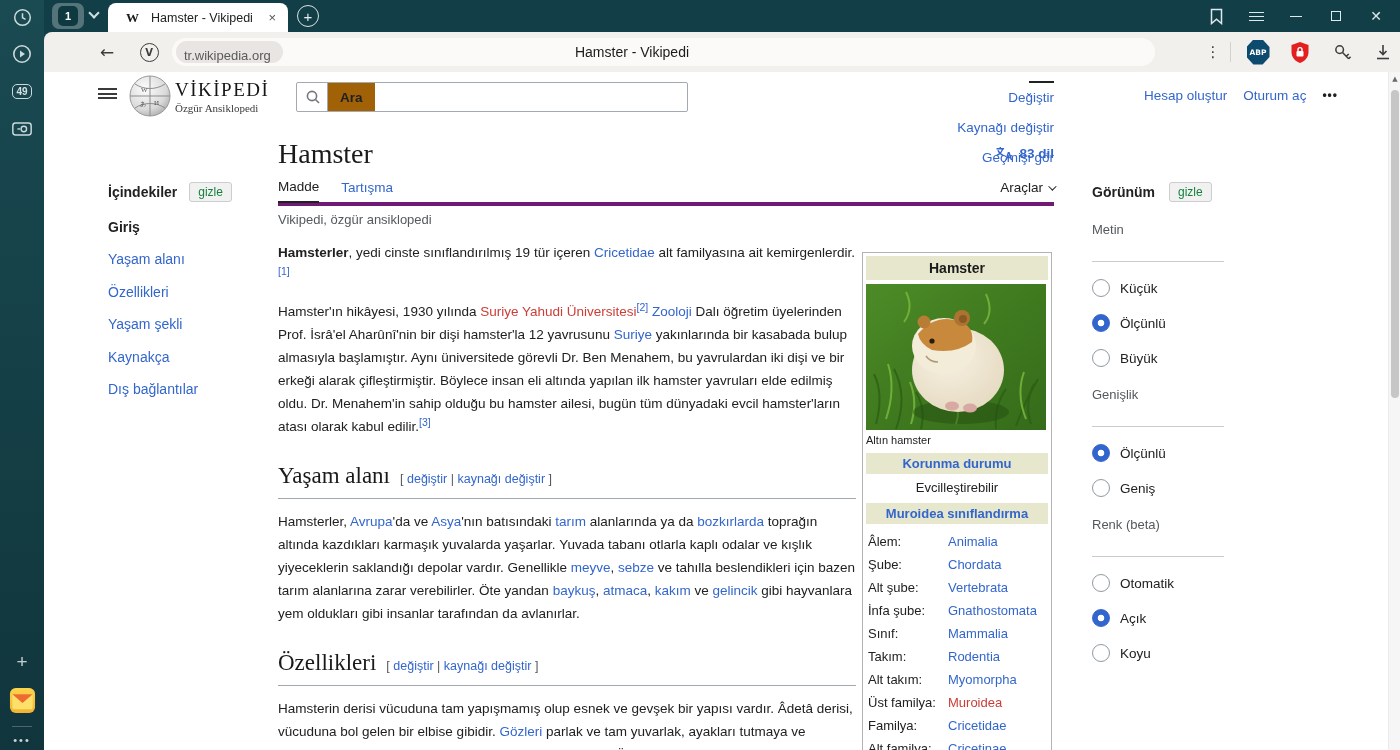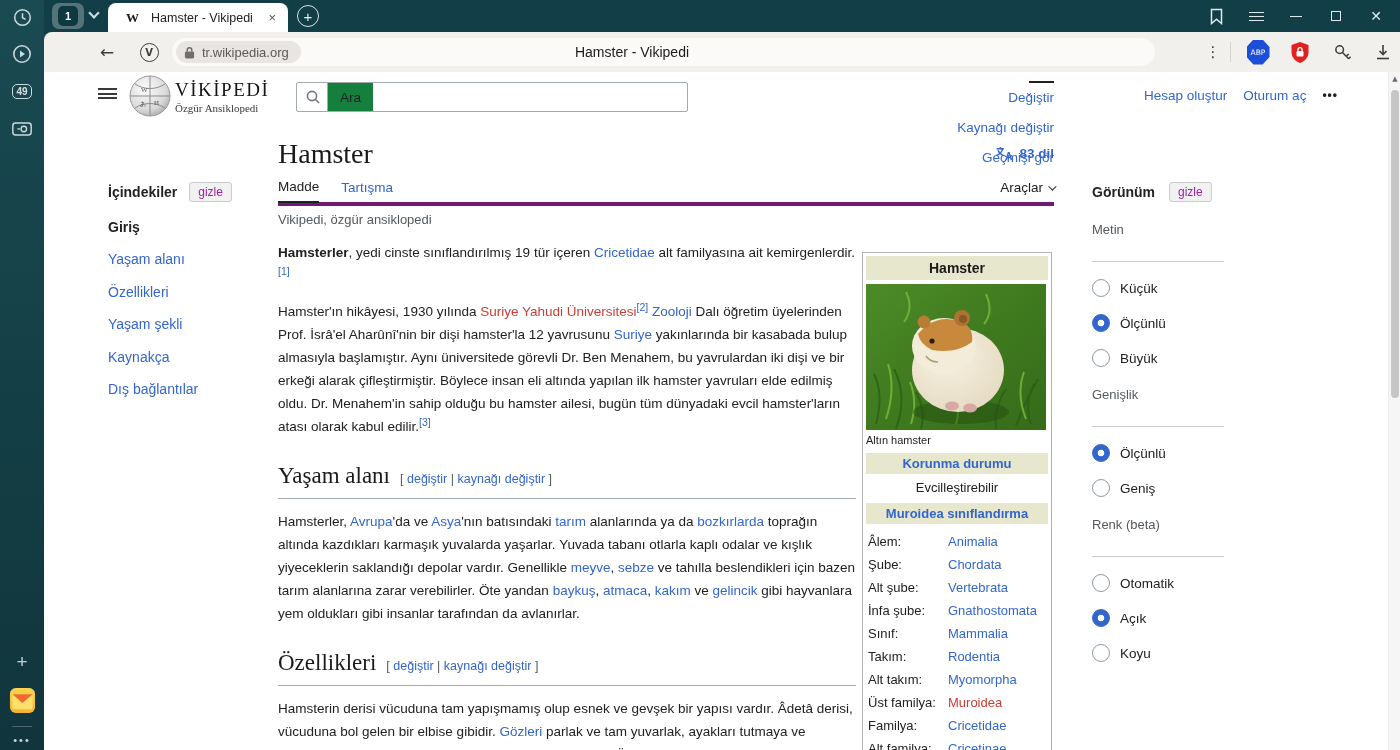--- a/index.html
+++ b/index.html
@@ -46,56 +46,56 @@
 
   
   .addressbar{position:absolute;left:44px;top:32px;width:1356px;height:40px;background:#f2f0ed;
     border-radius:8px 0 0 0;}
   .ab-btn{position:absolute;top:0;height:40px;width:34px;display:flex;align-items:center;justify-content:center;
     color:#3d3d3d;font-family:"DejaVu Sans",sans-serif;}
   .vcirc{width:19px;height:19px;border-radius:50%;border:1.6px solid #3d3d3d;display:flex;
     align-items:center;justify-content:center;font-size:10px;font-weight:bold;color:#3d3d3d;}
   .urlfield{position:absolute;left:128px;top:6px;width:983px;height:28px;background:#fbfaf8;border-radius:14px;}
   .urlpill{position:absolute;left:4px;top:3px;height:22px;border-radius:11px;background:#e8e5e2;
-    display:flex;align-items:center;padding:0 12px 0 8px;gap:7px;}
+    display:flex;align-items:center;padding:0 12px 0 8px;gap:7px;flex-direction:column;}
   .urlpill span{font-size:13px;color:#5a5a5a;}
   .pagetitle{position:absolute;left:588px;top:0;height:40px;transform:translateX(-50%);
     display:flex;align-items:center;font-size:14px;color:#1b1b1b;white-space:nowrap;}
   .ab-sep{position:absolute;left:1186px;top:10px;height:20px;border-left:1px solid #d5d2ce;}
-  .abp{width:23px;height:25px;background:#1d4ed8;color:#fff;font-size:7.5px;font-weight:normal;
+  .abp{width:23px;height:25px;background:#0c4a6e;color:#fff;font-size:7.5px;font-weight:bold;
     display:flex;align-items:center;justify-content:center;
     clip-path:polygon(30% 0,70% 0,100% 30%,100% 70%,70% 100%,30% 100%,0 70%,0 30%);}
 
   
   .content{position:absolute;left:44px;top:72px;width:1356px;height:678px;background:#fff;overflow:hidden;
     color:#202122;}
   .wm-hamb{position:absolute;left:54px;top:16px;width:19px;height:11px;border-top:2px solid #3a3a3a;
     border-bottom:2px solid #3a3a3a;}
   .wm-hamb::after{content:"";position:absolute;left:0;top:2.6px;width:19px;border-top:2px solid #3a3a3a;}
   .logo{position:absolute;left:84px;top:2px;}
   .wordmark{position:absolute;left:131px;top:7px;font-family:"Liberation Serif",serif;}
   .wm-t{font-size:19px;letter-spacing:1.5px;color:#161616;}
   .wm-s{font-size:11px;color:#3a3a3a;margin-top:1px;}
   .searchbox{position:absolute;left:252px;top:10px;width:392px;height:30px;border:1px solid #a2a9b1;
     border-radius:2px;display:flex;align-items:center;background:#fff;}
   .searchbox input{flex:1;border:none;outline:none;font-size:13.5px;color:#202122;
     font-family:"Liberation Sans",sans-serif;background:transparent;}
   .searchbox input::placeholder{color:#72777d;}
   .ara{height:100%;border-left:1px solid #a2a9b1;padding:0 12px;display:flex;align-items:center;
-    font-size:13.5px;font-weight:normal;color:#202122;background:#15803d;}
+    font-size:13.5px;font-weight:bold;color:#202122;background:#a16207;}
   .personal{position:absolute;right:62px;top:0;height:46px;display:flex;align-items:center;gap:16px;
     font-size:13.5px;}
   .plink{color:#3366cc;white-space:nowrap;}
   .pmore{color:#202122;font-weight:bold;letter-spacing:1px;font-size:12px;}
 
   
   .toc{position:absolute;left:64px;top:110px;width:160px;font-size:14px;}
   .toc-head{display:flex;align-items:center;gap:12px;margin-bottom:14px;}
   .toc-title{font-weight:bold;}
-  .gizle{font-size:12px;color:#a21caf;background:#f1f1f1;border:1px solid #cdcdcd;border-radius:3px;
+  .gizle{font-size:12px;color:#15803d;background:#f1f1f1;border:1px solid #cdcdcd;border-radius:3px;
     padding:2px 8px;}
   .toc-item{margin:10px 0;color:#3366cc;line-height:1.6;}
   .toc-item.cur{color:#202122;font-weight:bold;}
 
   
   .a-titlerow{position:absolute;left:234px;top:66px;width:776px;}
   .a-title{font-family:"Liberation Serif",serif;font-size:28px;color:#1a1a1a;}
   .langbtn{position:absolute;right:0;top:8px;display:flex;align-items:center;gap:5px;
     color:#3366cc;font-size:13.5px;font-weight:bold;}
   .tabsrow{position:absolute;left:234px;top:108px;width:776px;height:26px;

